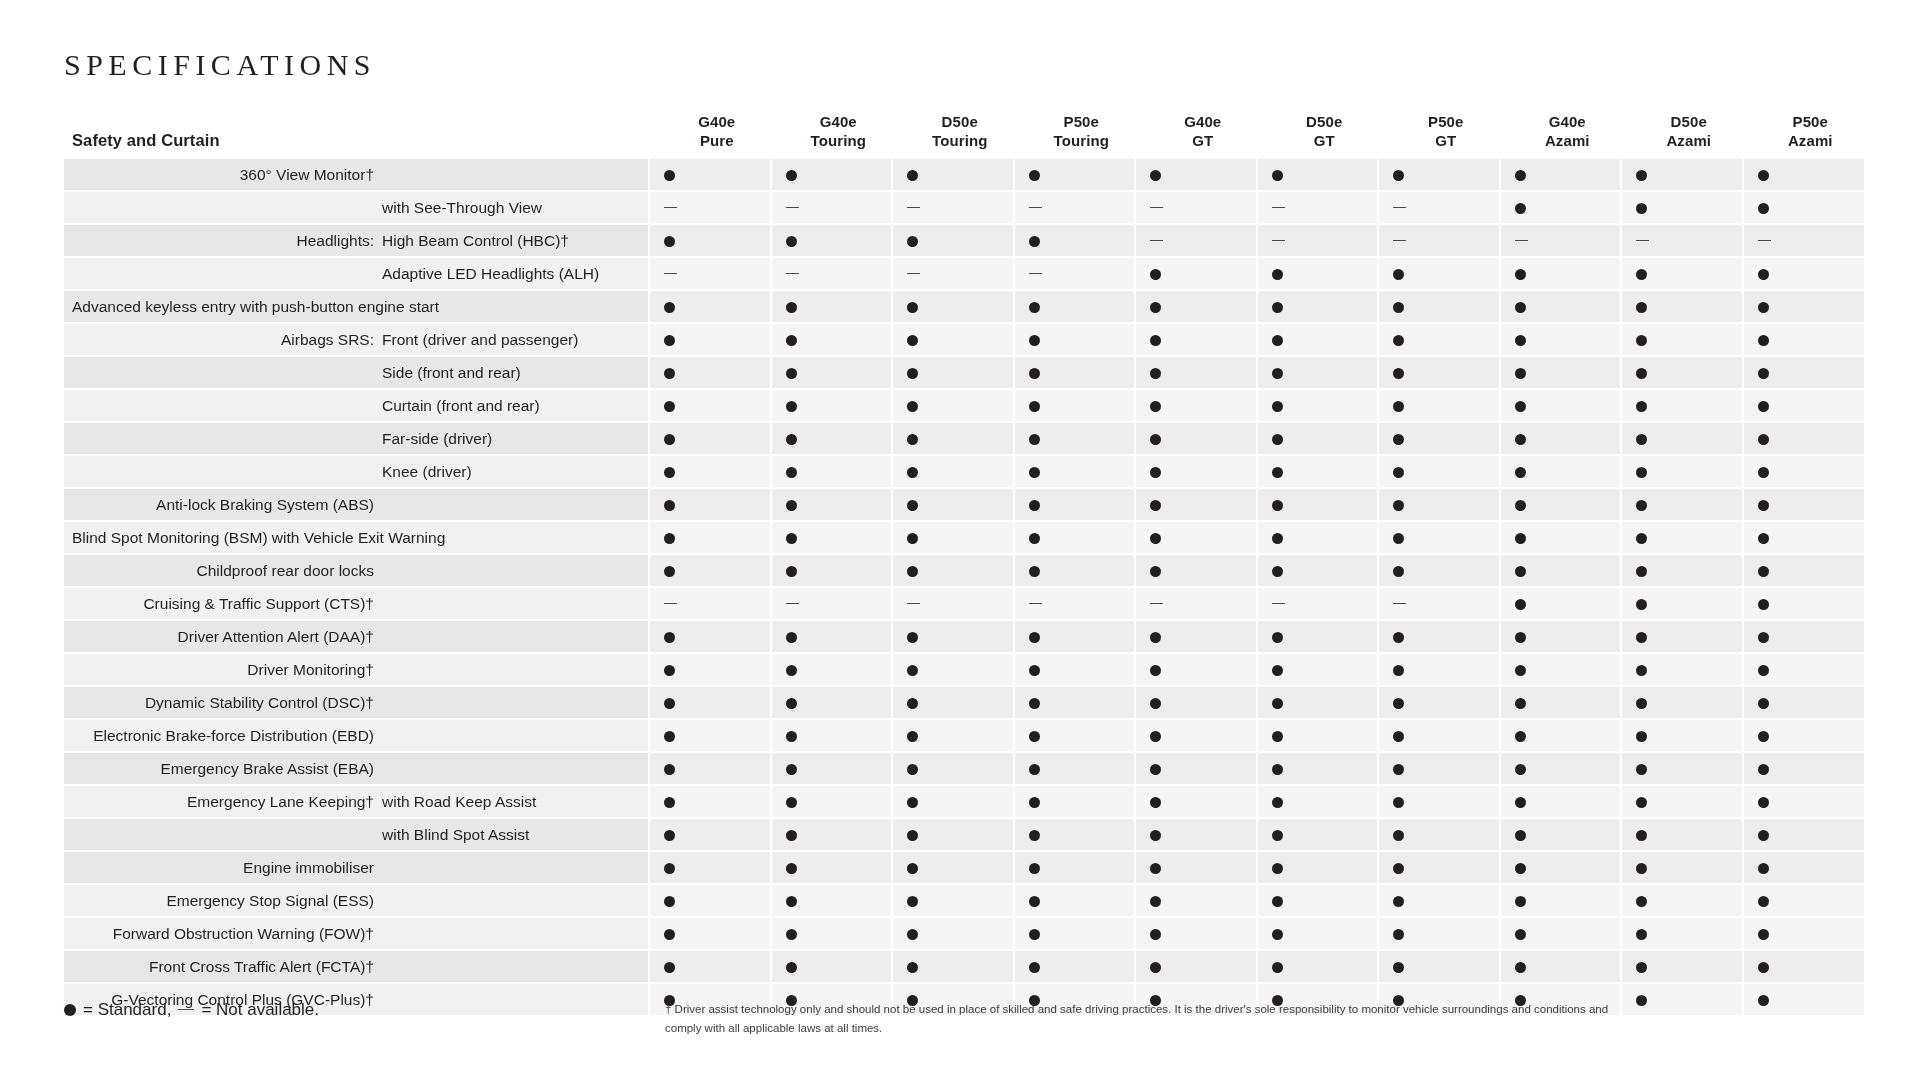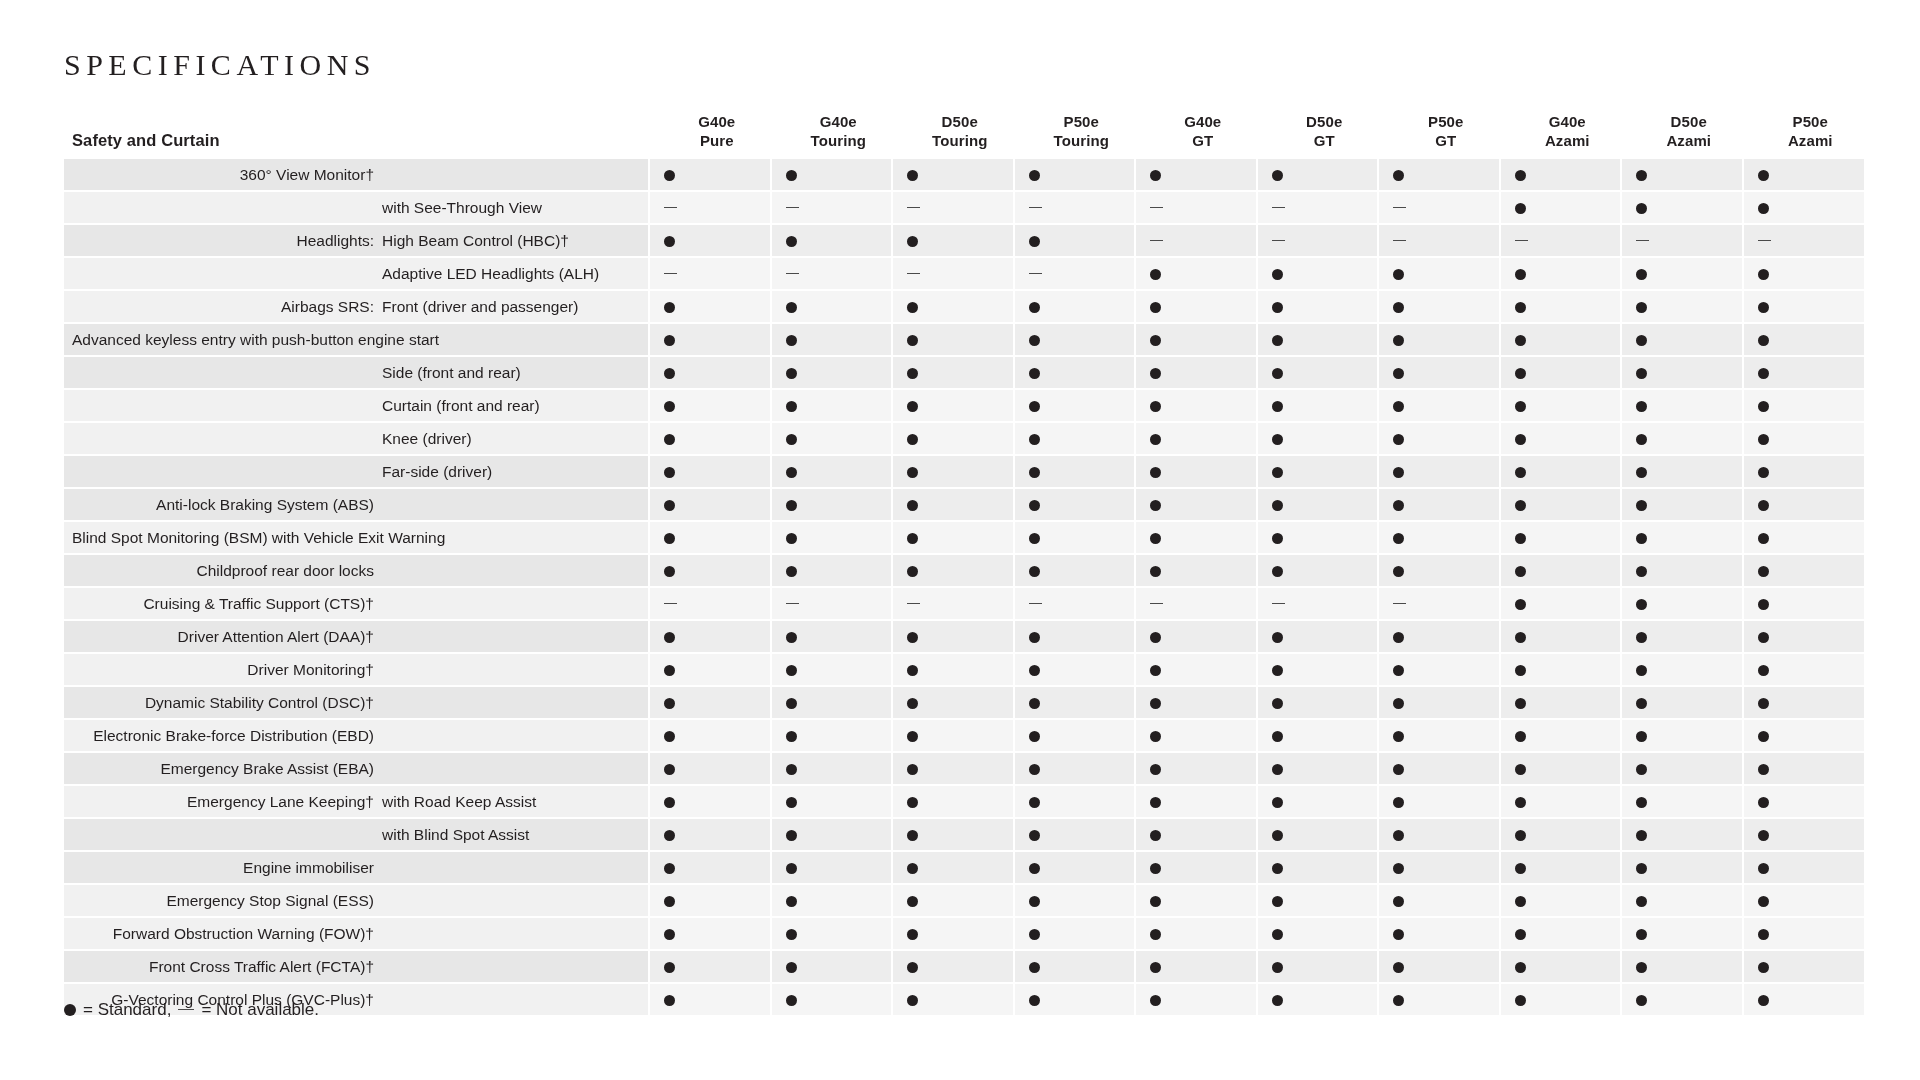--- a/index.html
+++ b/index.html
@@ -198,49 +198,49 @@
             <td class="val"><span class="dash"></span></td>
             <td class="val"><span class="dash"></span></td>
             <td class="val"><span class="dash"></span></td>
             <td class="val"><span class="dot"></span></td>
             <td class="val"><span class="dot"></span></td>
             <td class="val"><span class="dot"></span></td>
             <td class="val"><span class="dot"></span></td>
             <td class="val"><span class="dot"></span></td>
             <td class="val"><span class="dot"></span></td>
           </tr>
+          <tr class="row sh">
+            <td class="lbl">Advanced keyless entry with push-button engine start</td>
+            <td class="sub"></td>
+            <td class="val"><span class="dot"></span></td>
+            <td class="val"><span class="dot"></span></td>
+            <td class="val"><span class="dot"></span></td>
+            <td class="val"><span class="dot"></span></td>
+            <td class="val"><span class="dot"></span></td>
+            <td class="val"><span class="dot"></span></td>
+            <td class="val"><span class="dot"></span></td>
+            <td class="val"><span class="dot"></span></td>
+            <td class="val"><span class="dot"></span></td>
+            <td class="val"><span class="dot"></span></td>
+          </tr>
           <tr class="row lt">
             <td class="lbl">Airbags SRS:</td>
             <td class="sub">Front (driver and passenger)</td>
             <td class="val"><span class="dot"></span></td>
             <td class="val"><span class="dot"></span></td>
             <td class="val"><span class="dot"></span></td>
             <td class="val"><span class="dot"></span></td>
             <td class="val"><span class="dot"></span></td>
             <td class="val"><span class="dot"></span></td>
             <td class="val"><span class="dot"></span></td>
             <td class="val"><span class="dot"></span></td>
             <td class="val"><span class="dot"></span></td>
             <td class="val"><span class="dot"></span></td>
           </tr>
           <tr class="row sh">
-            <td class="lbl">Advanced keyless entry with push-button engine start</td>
-            <td class="sub"></td>
-            <td class="val"><span class="dot"></span></td>
-            <td class="val"><span class="dot"></span></td>
-            <td class="val"><span class="dot"></span></td>
-            <td class="val"><span class="dot"></span></td>
-            <td class="val"><span class="dot"></span></td>
-            <td class="val"><span class="dot"></span></td>
-            <td class="val"><span class="dot"></span></td>
-            <td class="val"><span class="dot"></span></td>
-            <td class="val"><span class="dot"></span></td>
-            <td class="val"><span class="dot"></span></td>
-          </tr>
-          <tr class="row sh">
             <td class="lbl"></td>
             <td class="sub">Side (front and rear)</td>
             <td class="val"><span class="dot"></span></td>
             <td class="val"><span class="dot"></span></td>
             <td class="val"><span class="dot"></span></td>
             <td class="val"><span class="dot"></span></td>
             <td class="val"><span class="dot"></span></td>
             <td class="val"><span class="dot"></span></td>
             <td class="val"><span class="dot"></span></td>
             <td class="val"><span class="dot"></span></td>
@@ -254,37 +254,37 @@
             <td class="val"><span class="dot"></span></td>
             <td class="val"><span class="dot"></span></td>
             <td class="val"><span class="dot"></span></td>
             <td class="val"><span class="dot"></span></td>
             <td class="val"><span class="dot"></span></td>
             <td class="val"><span class="dot"></span></td>
             <td class="val"><span class="dot"></span></td>
             <td class="val"><span class="dot"></span></td>
             <td class="val"><span class="dot"></span></td>
           </tr>
+          <tr class="row sh">
+            <td class="lbl"></td>
+            <td class="sub">Far-side (driver)</td>
+            <td class="val"><span class="dot"></span></td>
+            <td class="val"><span class="dot"></span></td>
+            <td class="val"><span class="dot"></span></td>
+            <td class="val"><span class="dot"></span></td>
+            <td class="val"><span class="dot"></span></td>
+            <td class="val"><span class="dot"></span></td>
+            <td class="val"><span class="dot"></span></td>
+            <td class="val"><span class="dot"></span></td>
+            <td class="val"><span class="dot"></span></td>
+            <td class="val"><span class="dot"></span></td>
+          </tr>
           <tr class="row lt">
             <td class="lbl"></td>
             <td class="sub">Knee (driver)</td>
-            <td class="val"><span class="dot"></span></td>
-            <td class="val"><span class="dot"></span></td>
-            <td class="val"><span class="dot"></span></td>
-            <td class="val"><span class="dot"></span></td>
-            <td class="val"><span class="dot"></span></td>
-            <td class="val"><span class="dot"></span></td>
-            <td class="val"><span class="dot"></span></td>
-            <td class="val"><span class="dot"></span></td>
-            <td class="val"><span class="dot"></span></td>
-            <td class="val"><span class="dot"></span></td>
-          </tr>
-          <tr class="row sh">
-            <td class="lbl"></td>
-            <td class="sub">Far-side (driver)</td>
             <td class="val"><span class="dot"></span></td>
             <td class="val"><span class="dot"></span></td>
             <td class="val"><span class="dot"></span></td>
             <td class="val"><span class="dot"></span></td>
             <td class="val"><span class="dot"></span></td>
             <td class="val"><span class="dot"></span></td>
             <td class="val"><span class="dot"></span></td>
             <td class="val"><span class="dot"></span></td>
             <td class="val"><span class="dot"></span></td>
             <td class="val"><span class="dot"></span></td>
@@ -517,14 +517,15 @@
     </table>
   </div>
 
   <div class="legend">
     <span class="dot"></span>
     <span>= Standard,</span>
     <span class="dash"></span>
     <span>= Not available.</span>
   </div>
 
+  <div class="footnote">† Driver assist technology only and should not be used in place of skilled and safe driving practices. It is the driver's sole responsibility to monitor vehicle surroundings and conditions and comply with all applicable laws at all times.</div>
 
 </div>
 
 </body></html>

